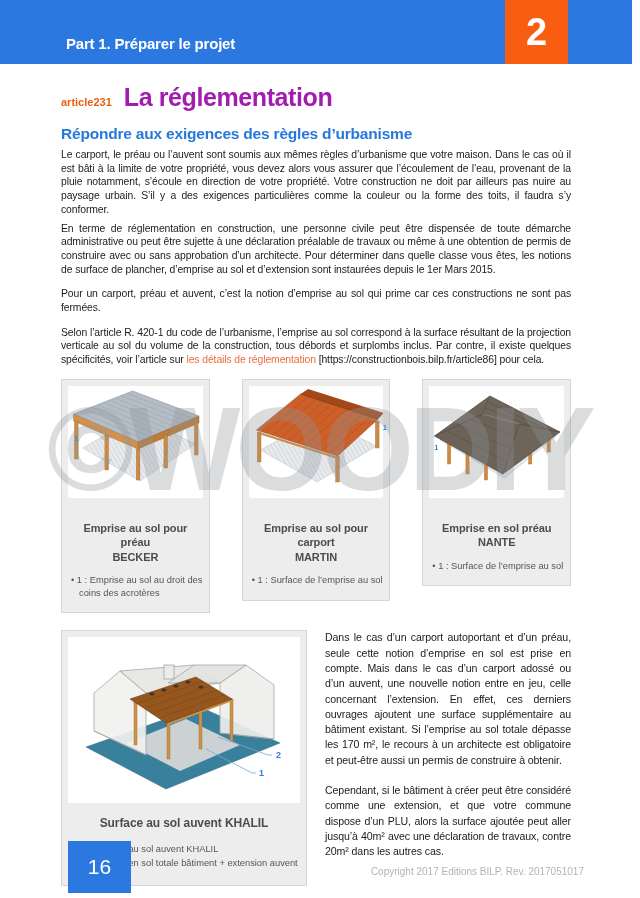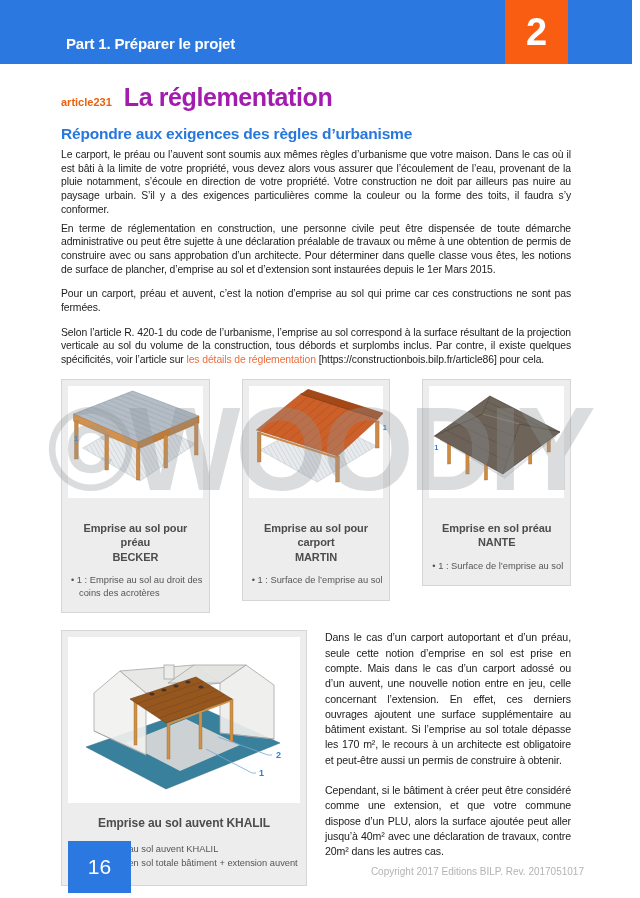--- a/index.html
+++ b/index.html
@@ -241,21 +241,21 @@
                 <ellipse cx="120" cy="45" rx="2.6" ry="1.6"></ellipse>
               <ellipse cx="133" cy="50" rx="2.6" ry="1.6"></ellipse>
             </g>
 
             <polyline points="138,112 184,136 188,136" fill="none" stroke="#7ba7cf" stroke-width="0.8"></polyline>
             <polyline points="150,100 200,118 204,118" fill="none" stroke="#7ba7cf" stroke-width="0.8"></polyline>
           </svg>
           <span class="marker" style="left:191px; top:132px; font-size:9px;">1</span>
           <span class="marker" style="left:208px; top:114px; font-size:9px;">2</span>
         </div>
-        <div class="khalil-caption">Emprise au sol auvent KHALIL</div>
+        <div class="khalil-caption">Surface au sol auvent KHALIL</div>
         <div class="khalil-bullets">
           <div class="bullet">1 : Emprise au sol auvent KHALIL</div>
           <div class="bullet">2 : Emprise en sol totale bâtiment + extension auvent</div>
         </div>
       </div>
 
       <div class="rcol">
         <p>Dans le cas d’un carport autoportant et d’un préau, seule cette notion d’emprise en sol est prise en compte. Mais dans le cas d’un carport adossé ou d’un auvent, une nouvelle notion entre en jeu, celle concernant l’extension. En effet, ces derniers ouvrages ajoutent une surface supplémentaire au bâtiment existant. Si l’emprise au sol totale dépasse les 170 m², le recours à un architecte est obligatoire et peut-être aussi un permis de construire à obtenir.</p>
         <p>Cependant, si le bâtiment à créer peut être considéré comme une extension, et que votre commune dispose d’un PLU, alors la surface ajoutée peut aller jusqu’à 40m² avec une déclaration de travaux, contre 20m² dans les autres cas.</p>
       </div>

